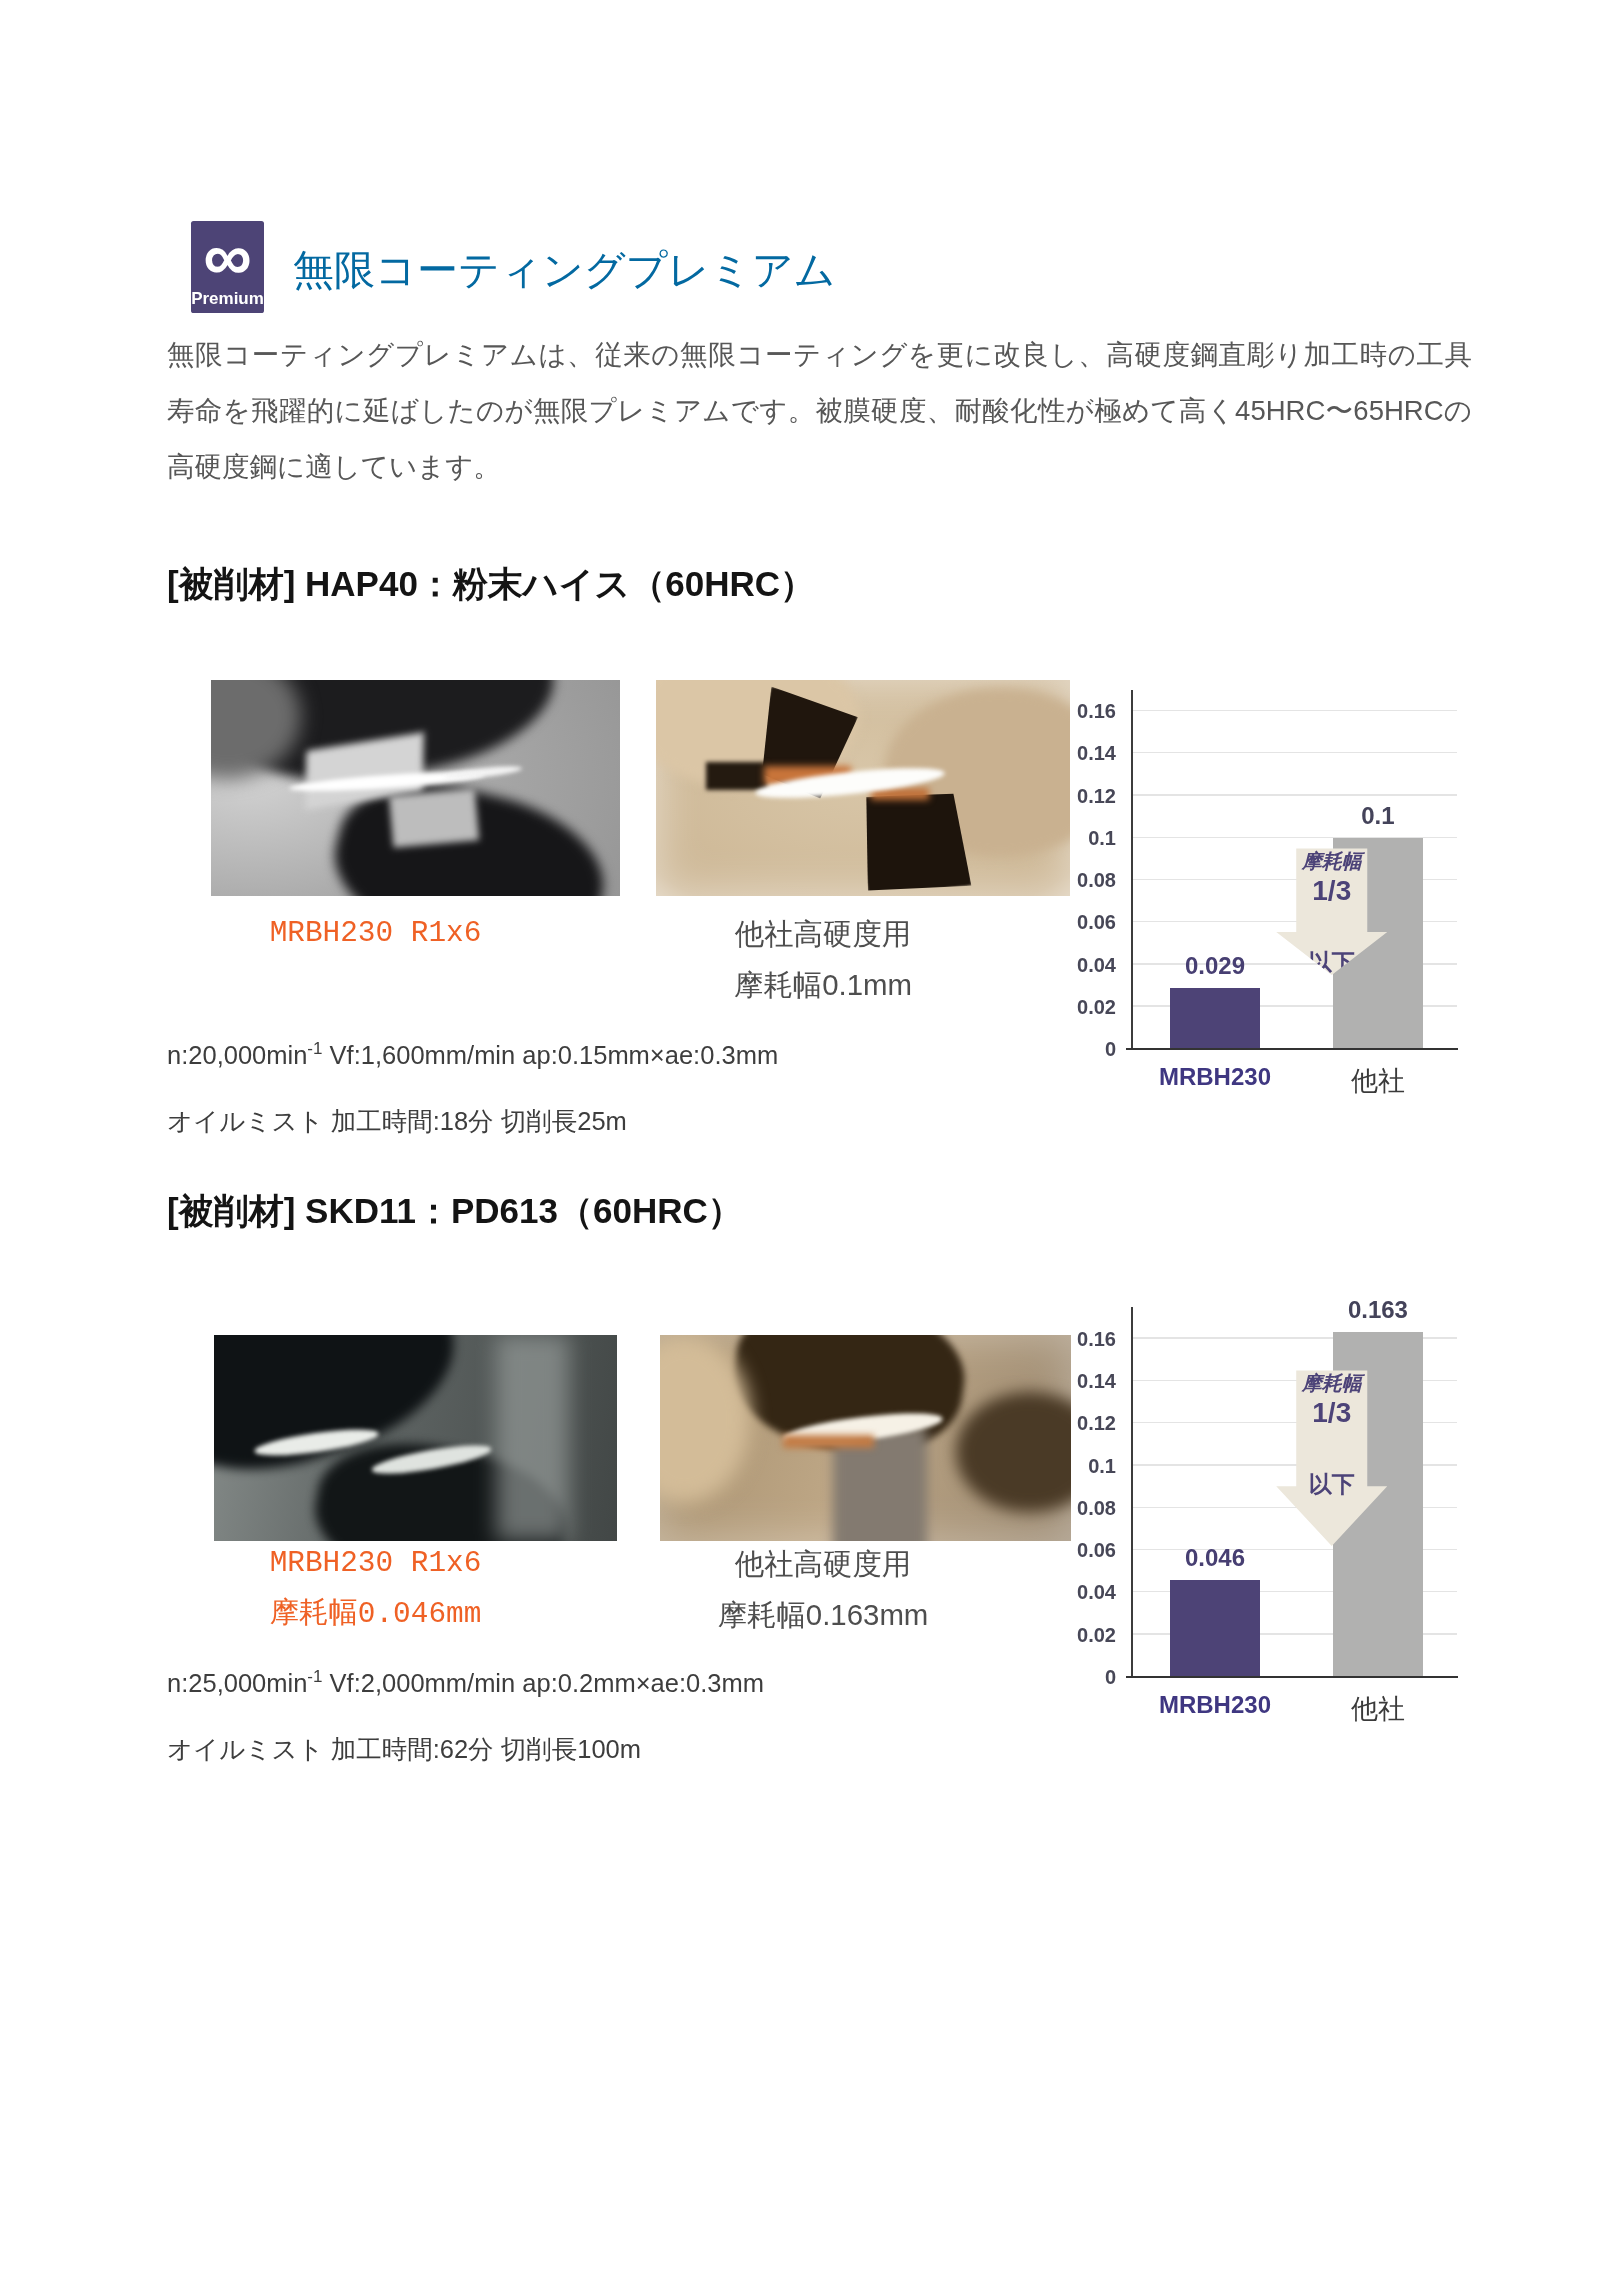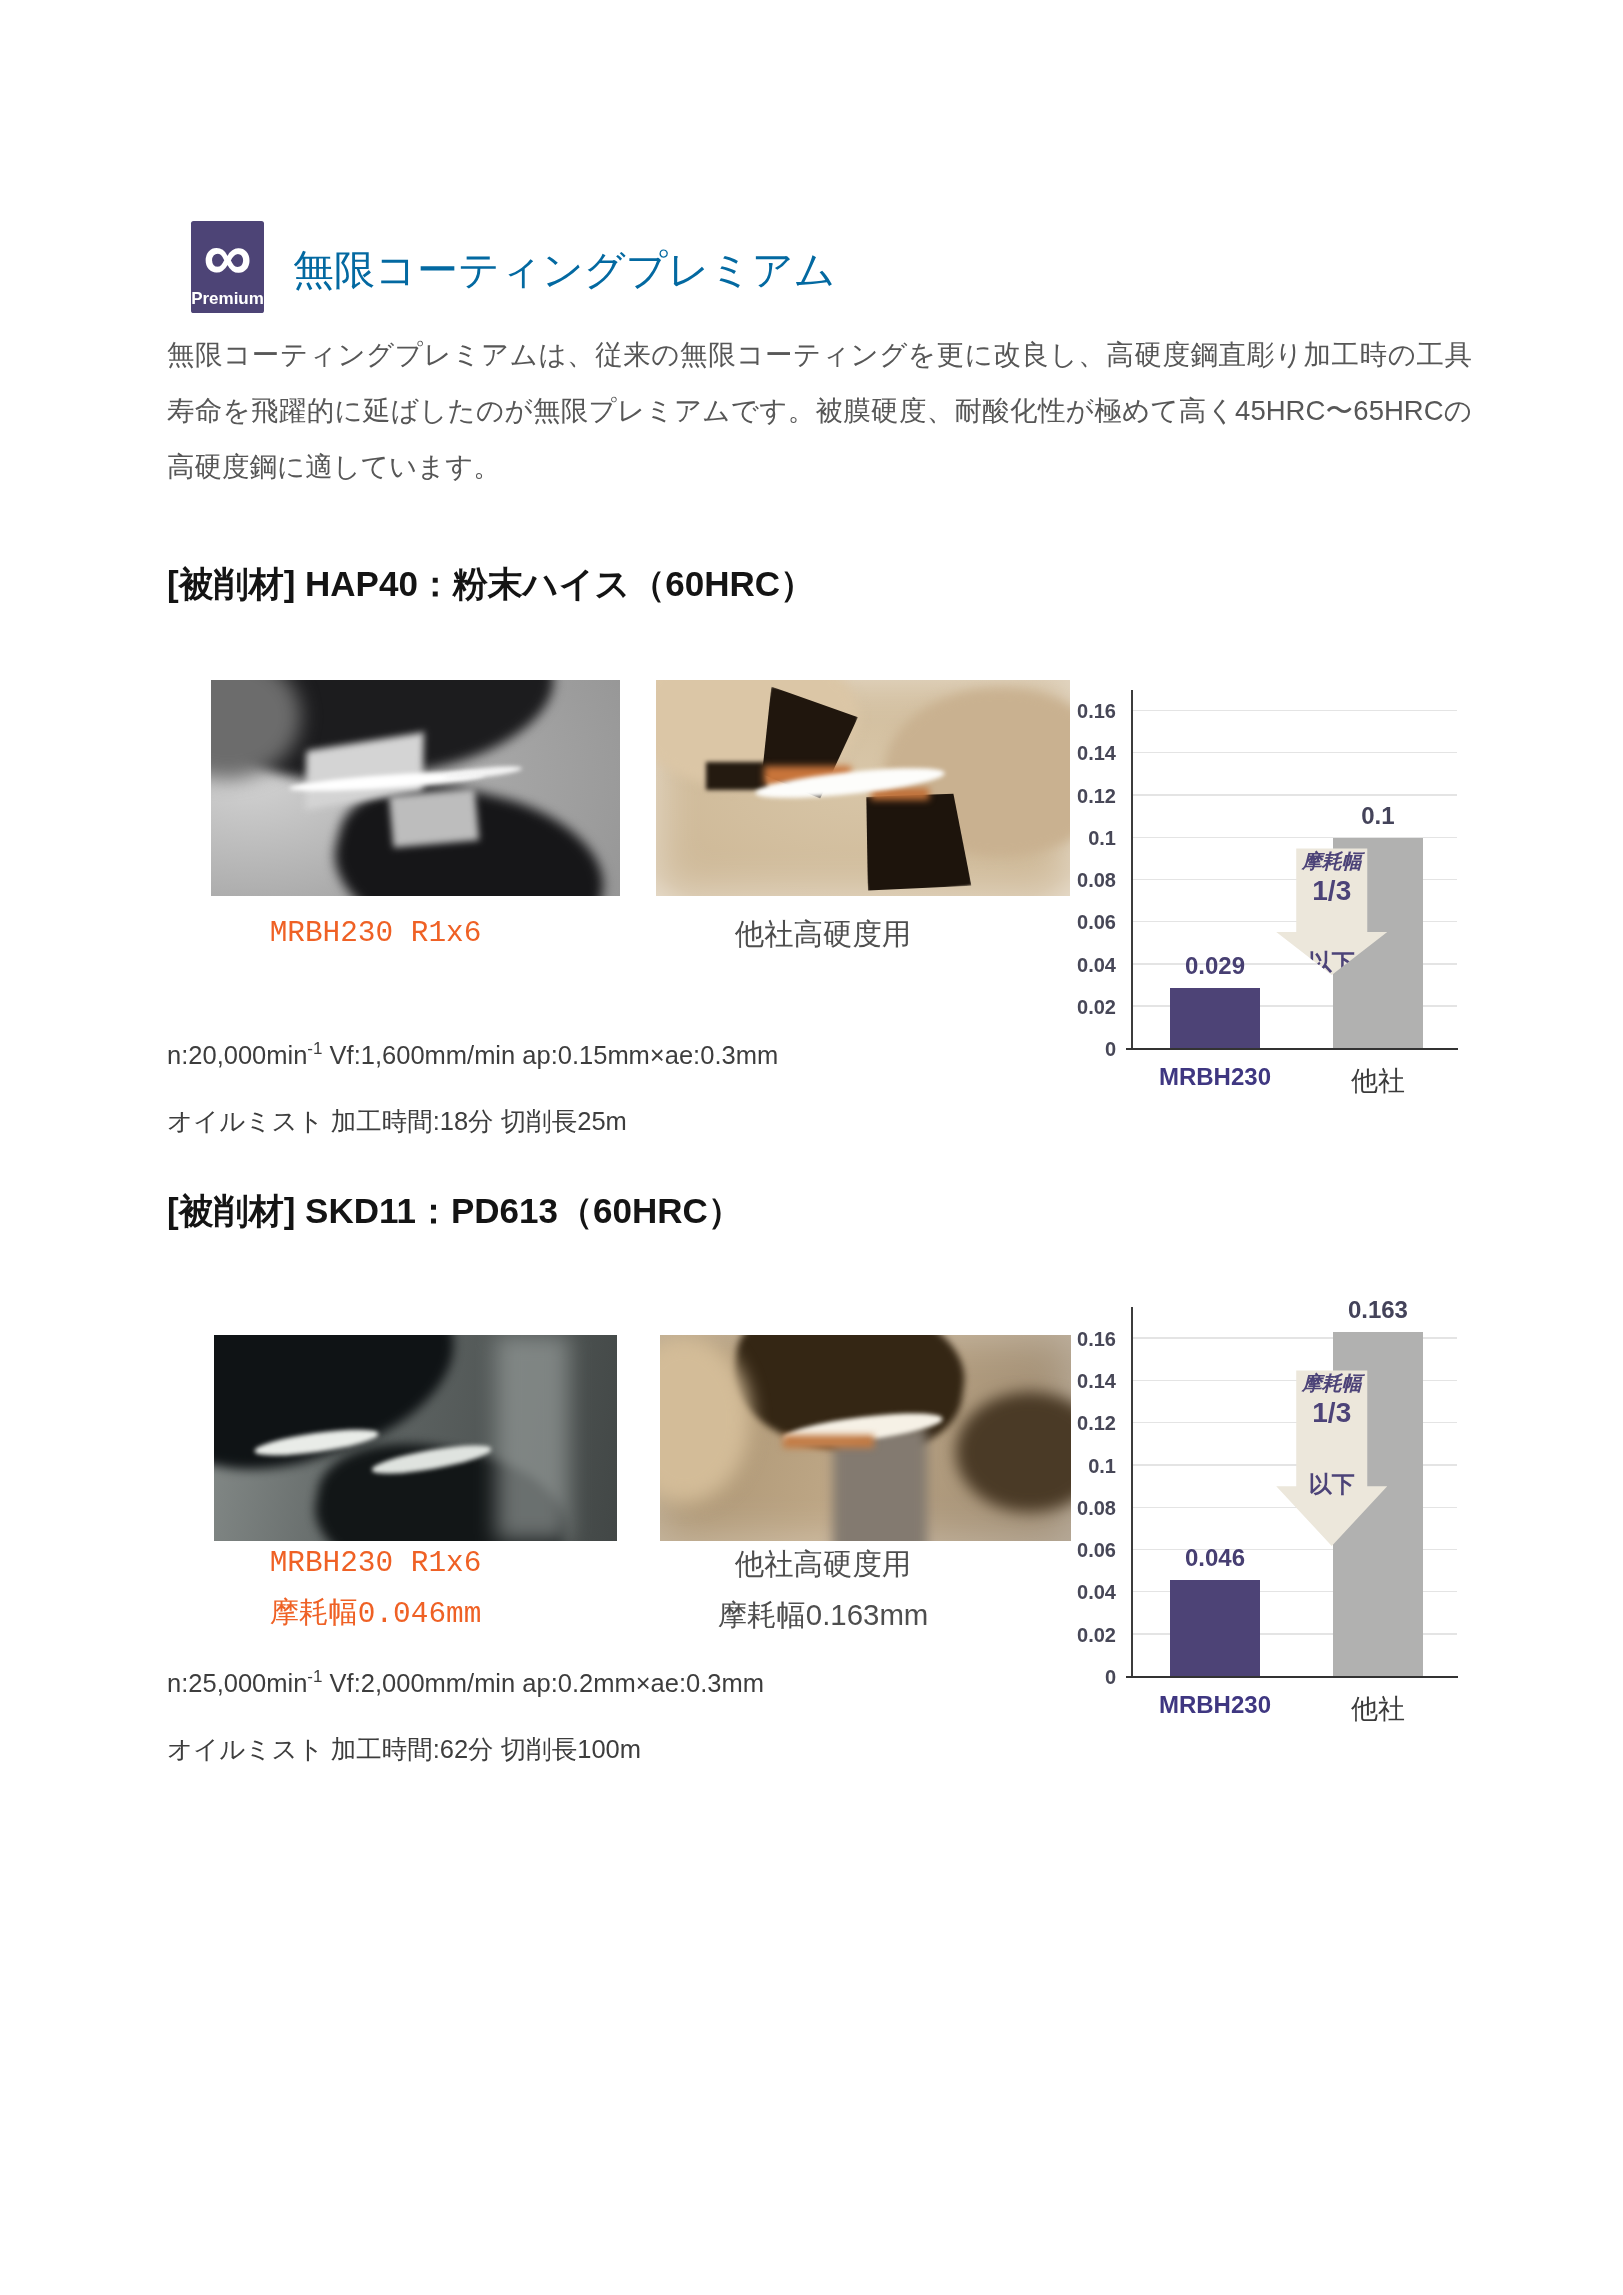--- a/index.html
+++ b/index.html
@@ -142,20 +142,21 @@
       <div class="blob o1"></div>
       <div class="blob o2"></div>
       <div class="blob s1"></div>
     </figure>
 
     <div class="cap cap-a cap-left">
       <div>MRBH230 R1x6</div>
     </div>
     <div class="cap cap-b cap-right">
       <div>他社高硬度用</div>
+      <div>摩耗幅0.1mm</div>
     </div>
 
     <div class="conds">
       <div class="line1"><span>n:20,000min</span><sup>-1</sup><span> Vf:1,600mm/min ap:0.15mm×ae:0.3mm</span></div>
       <div class="line2">オイルミスト 加工時間:18分 切削長25m</div>
     </div>
 
     <div class="chart chart-1">
         <span class="ytick" style="bottom: 0%;">0</span>
         <div class="gridline" style="bottom: 11.7647%;"></div>

